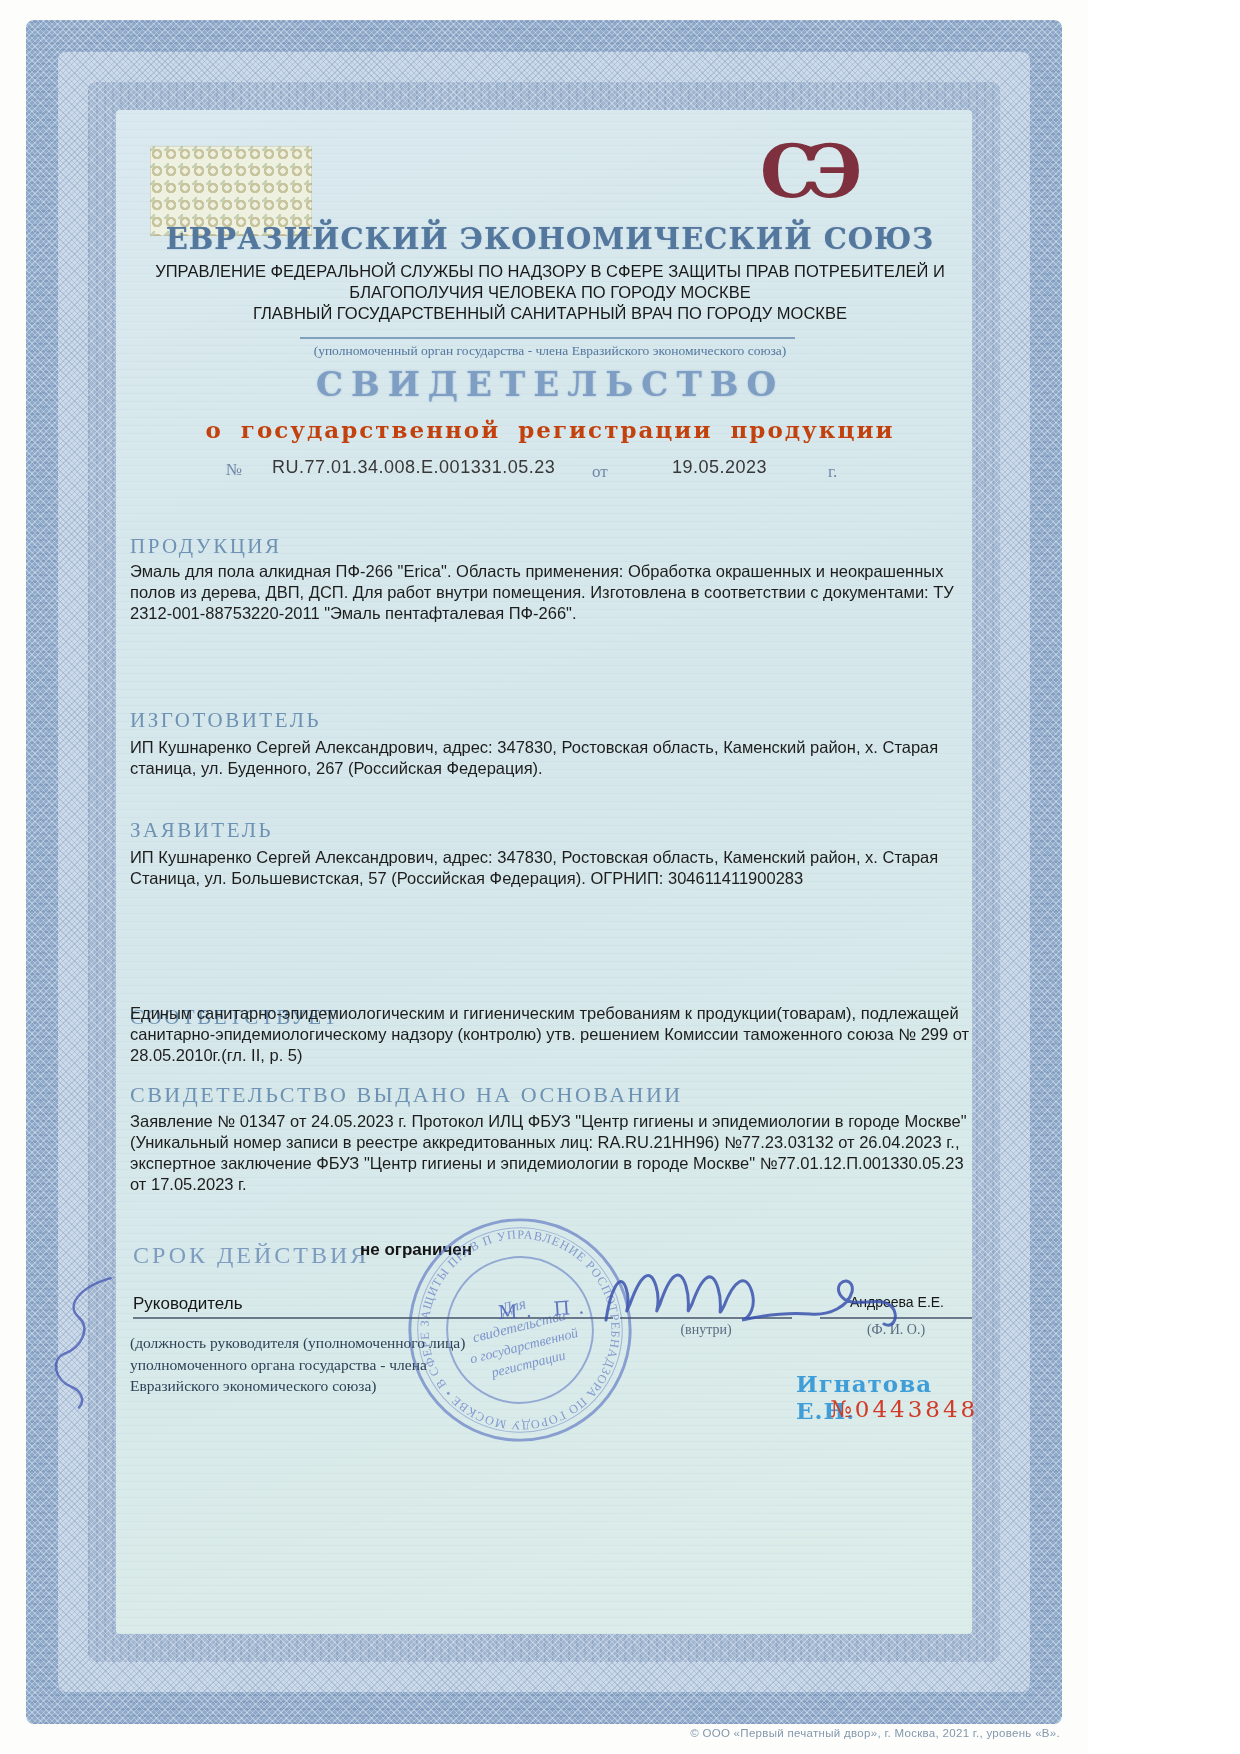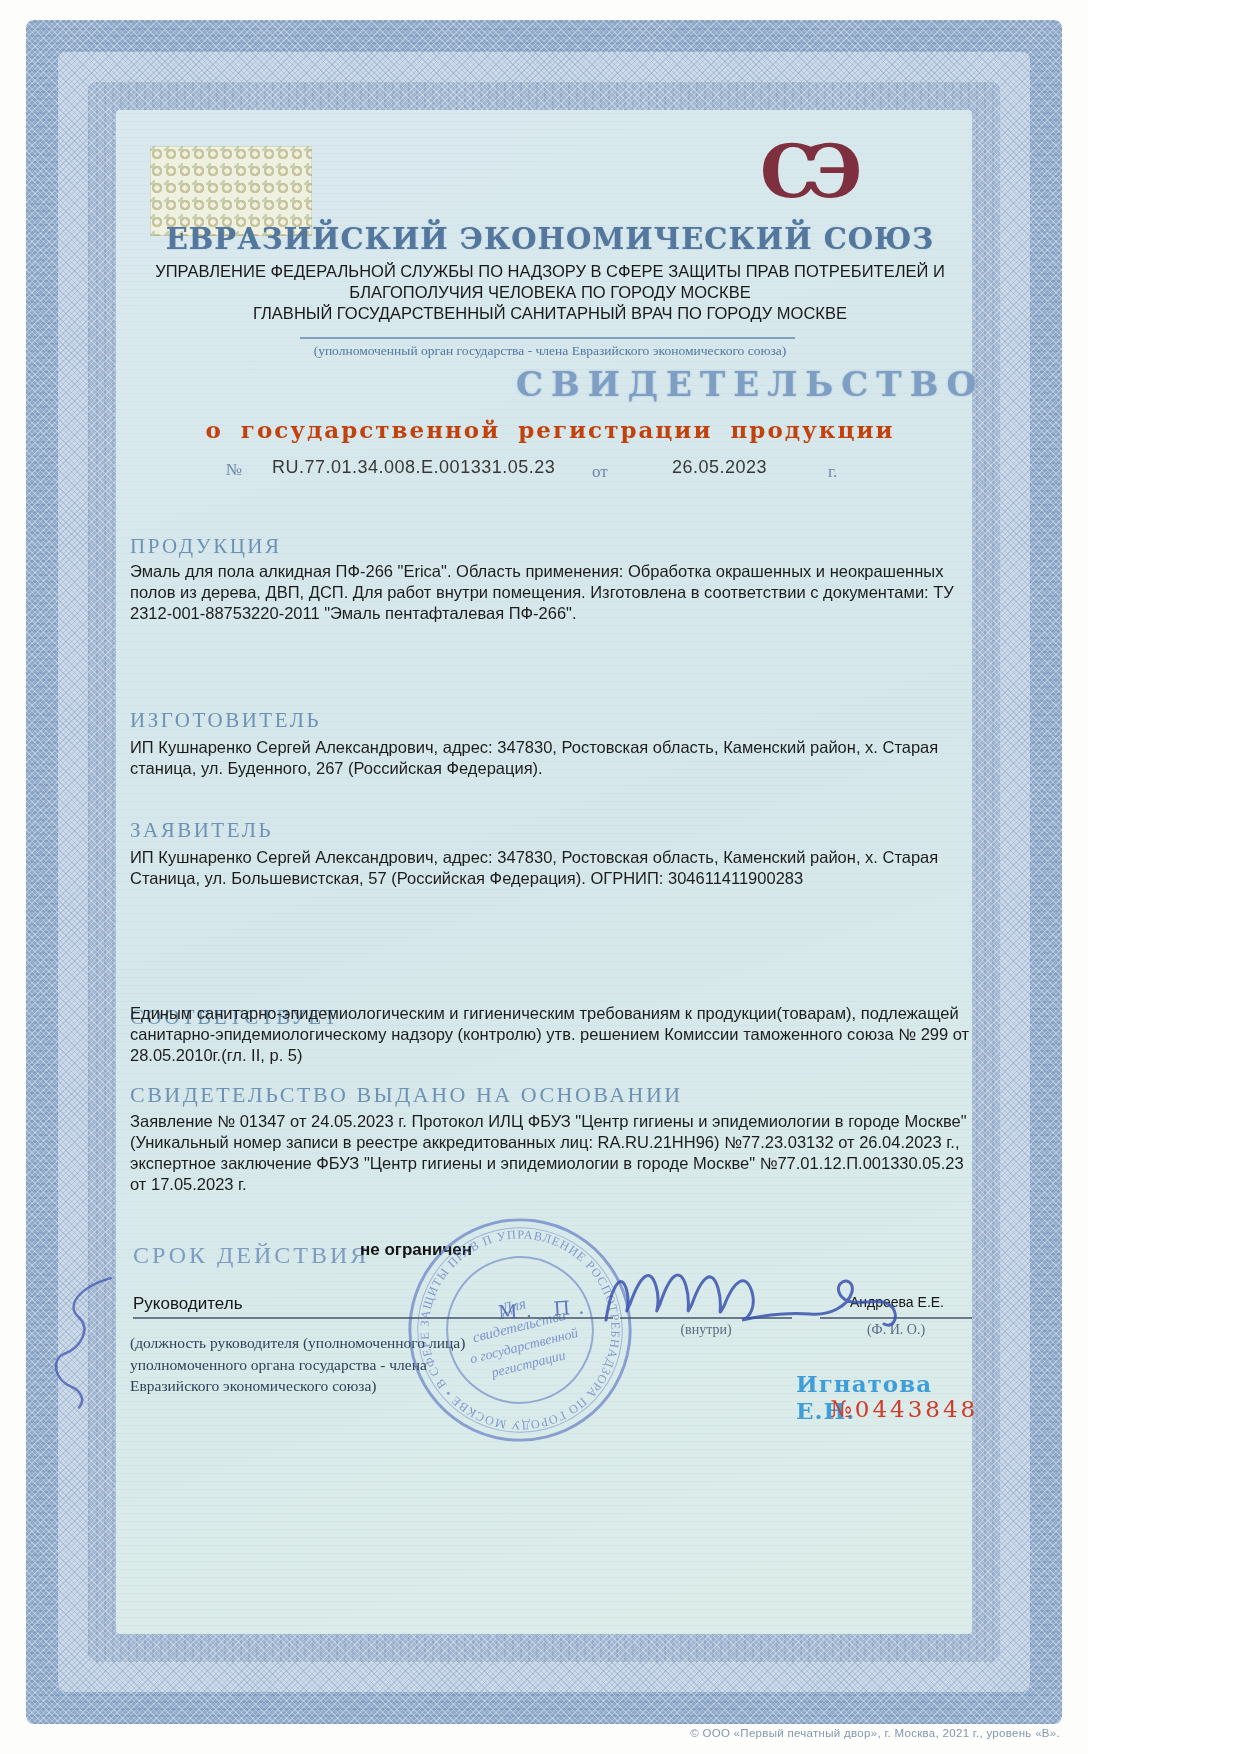--- a/index.html
+++ b/index.html
@@ -35,21 +35,21 @@
   .logo{position:absolute;left:760px;top:132px;font-family:"DejaVu Serif",serif;font-weight:bold;
       font-size:72px;line-height:80px;color:#7e303e;letter-spacing:-12px;}
   .union{position:absolute;left:130px;top:222px;width:840px;text-align:center;
       font-family:"DejaVu Serif",serif;font-weight:bold;font-size:29px;color:#54779e;
       letter-spacing:1px;text-shadow:0 0 1px rgba(84,119,158,.55);}
   .auth{position:absolute;left:130px;width:840px;text-align:center;font-size:16.5px;
       color:#191919;font-weight:500;}
   .rule{position:absolute;left:300px;top:337px;width:495px;height:2px;background:#5d84a9;opacity:.7;}
   .caption{position:absolute;left:130px;top:343px;width:840px;text-align:center;
       font-family:"Liberation Serif",serif;font-size:13.5px;color:#54779e;}
-  .doc-title{position:absolute;left:144px;top:364px;width:840px;text-align:right;
+  .doc-title{position:absolute;left:130px;top:364px;width:840px;text-align:center;
       font-family:"DejaVu Serif",serif;font-weight:bold;font-size:34px;color:#7e9ec3;
       letter-spacing:8px;text-shadow:0 0 2px rgba(126,158,195,.7);}
   .doc-sub{position:absolute;left:130px;top:416px;width:840px;text-align:center;
       font-family:"DejaVu Serif",serif;font-weight:bold;font-size:23px;color:#c2410c;
       letter-spacing:2px;word-spacing:8px;}
   
   .numlbl{position:absolute;font-family:"Liberation Serif",serif;font-size:17px;color:#6e87a6;}
   .numval{position:absolute;font-size:18px;color:#383838;letter-spacing:.5px;font-weight:500;}
   
   .sec-h{position:absolute;left:130px;font-family:"Liberation Serif",serif;font-size:21px;
@@ -98,21 +98,21 @@
   <div class="auth" style="top:304px;">ГЛАВНЫЙ ГОСУДАРСТВЕННЫЙ САНИТАРНЫЙ ВРАЧ ПО ГОРОДУ МОСКВЕ</div>
   <div class="rule"></div>
   <div class="caption">(уполномоченный орган государства - члена Евразийского экономического союза)</div>
 
   <div class="doc-title">СВИДЕТЕЛЬСТВО</div>
   <div class="doc-sub">о государственной регистрации продукции</div>
 
   <div class="numlbl" style="left:226px;top:460px;">№</div>
   <div class="numval" style="left:272px;top:457px;">RU.77.01.34.008.E.001331.05.23</div>
   <div class="numlbl" style="left:592px;top:462px;">от</div>
-  <div class="numval" style="left:672px;top:457px;">26.05.2023</div>
+  <div class="numval" style="left:672px;top:457px;">19.05.2023</div>
   <div class="numlbl" style="left:828px;top:462px;">г.</div>
 
   <div class="sec-h" style="top:534px;">ПРОДУКЦИЯ</div>
   <div class="sec-b" style="top:561px;">Эмаль для пола алкидная ПФ-266 "Erica". Область применения: Обработка окрашенных и неокрашенных полов из дерева, ДВП, ДСП. Для работ внутри помещения. Изготовлена в соответствии с документами: ТУ 2312-001-88753220-2011 "Эмаль пентафталевая ПФ-266".</div>
 
   <div class="sec-h" style="top:708px;">ИЗГОТОВИТЕЛЬ</div>
   <div class="sec-b" style="top:737px;">ИП Кушнаренко Сергей Александрович, адрес: 347830, Ростовская область, Каменский район, х. Старая станица, ул. Буденного, 267 (Российская Федерация).</div>
 
   <div class="sec-h" style="top:818px;">ЗАЯВИТЕЛЬ</div>
   <div class="sec-b" style="top:847px;">ИП Кушнаренко Сергей Александрович, адрес: 347830, Ростовская область, Каменский район, х. Старая Станица, ул. Большевистская, 57 (Российская Федерация). ОГРНИП: 304611411900283</div>

